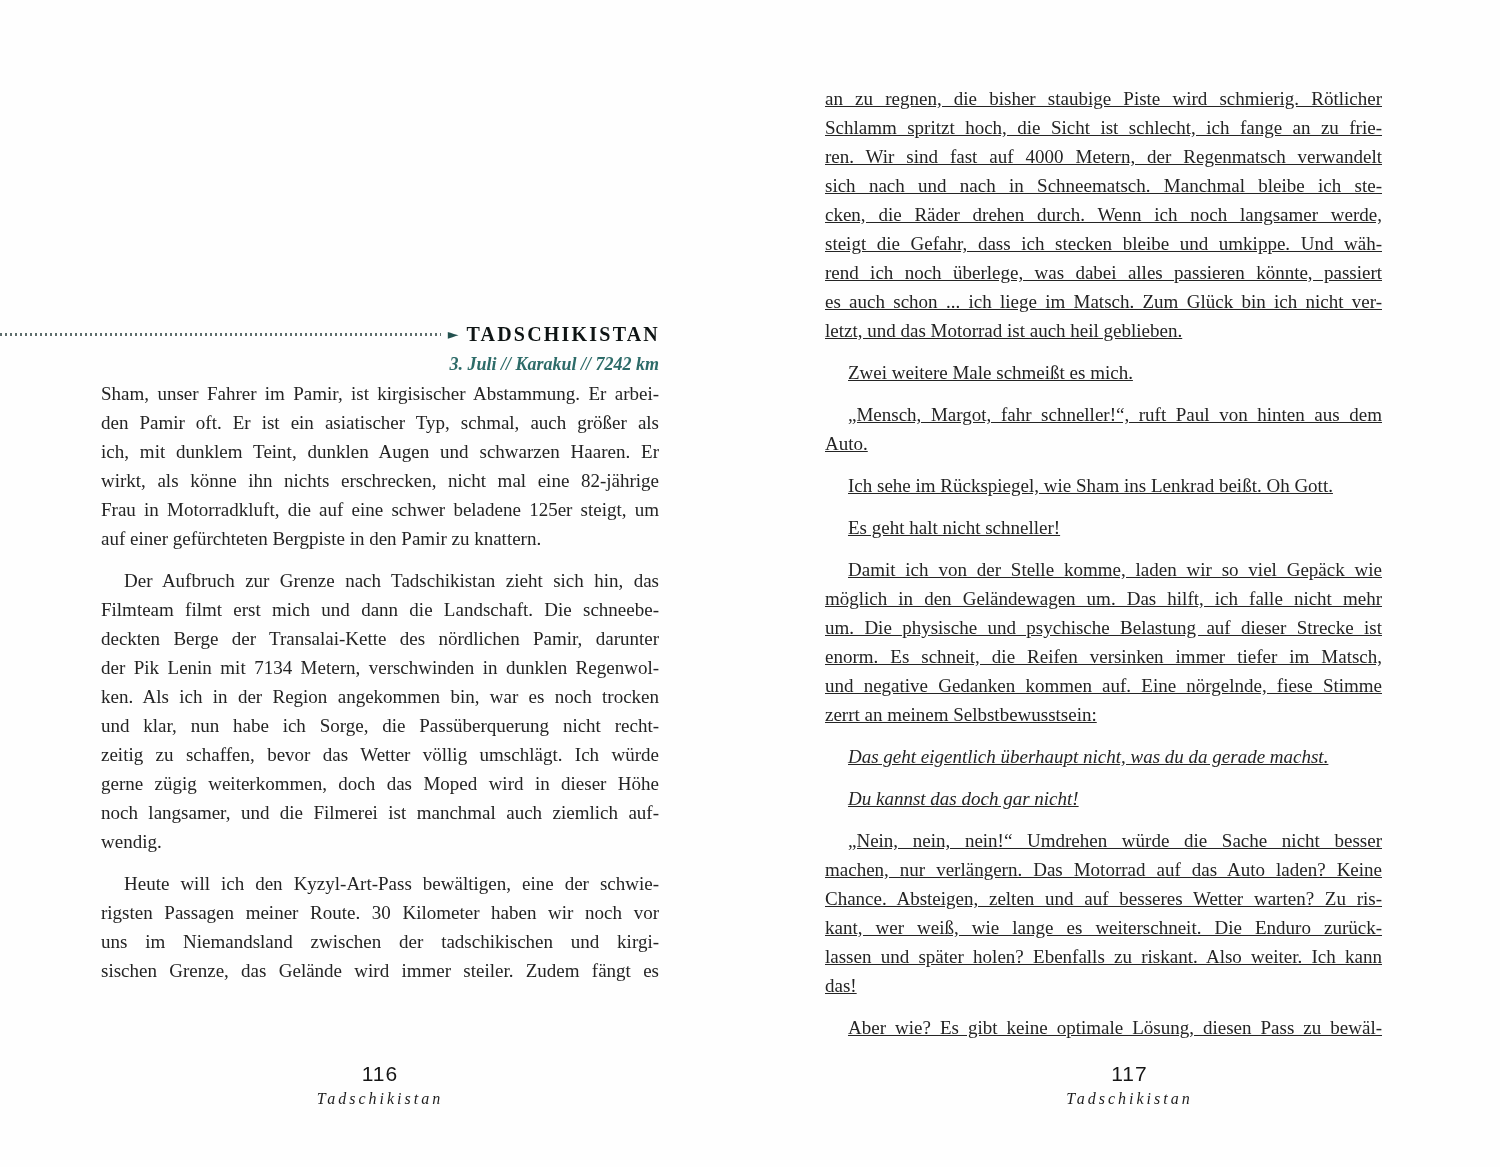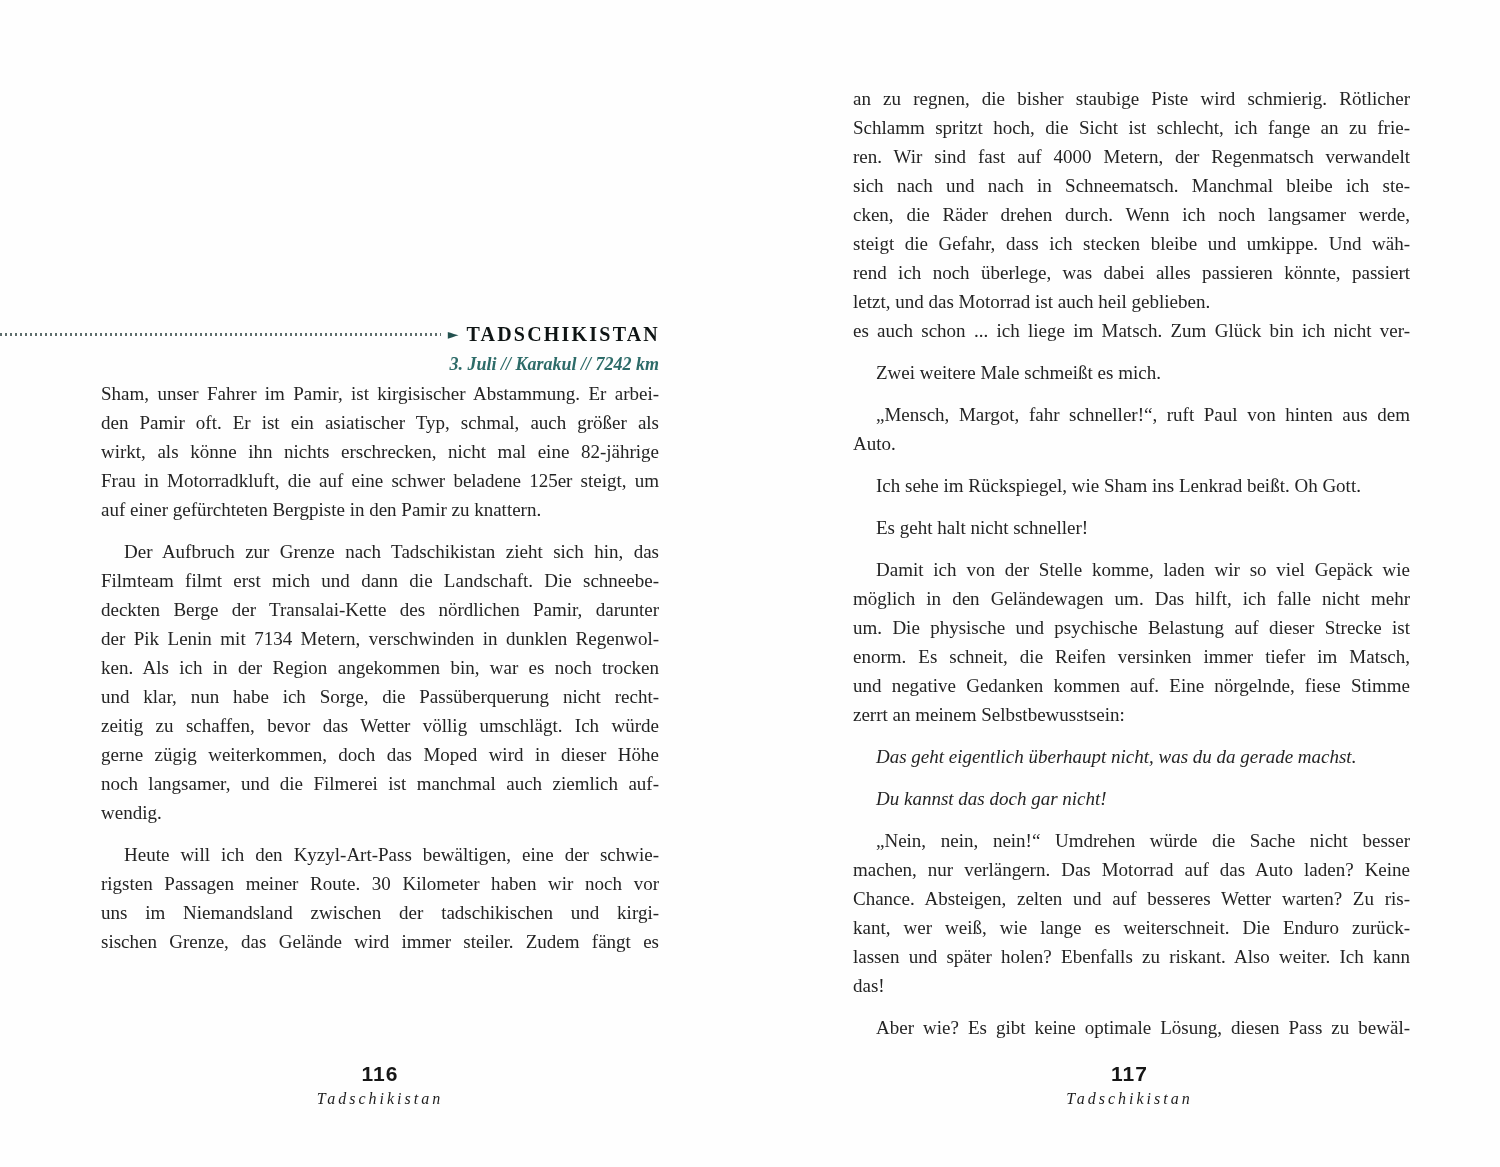--- a/index.html
+++ b/index.html
@@ -59,42 +59,42 @@
     font-weight: bold;
     font-style: italic;
     color: #2d6b68;
   }
   
   .body-col {
     position: absolute;
     font-size: 19px;
   }
   #left-body  { left: 101px; top: 379px; width: 558px; }
-  #right-body { left: 853px; top: 84px;  width: 557px; }
+  #right-body { left: 825px; top: 84px;  width: 557px; text-decoration: underline; }
   .para { margin: 0; }
   .para.italic .line { font-style: italic; }
   .line {
     height: 29px;
     line-height: 29px;
     text-align: justify;
     text-align-last: justify;
     overflow: hidden;
   }
   .line.lastline { text-align-last: left; }
   .line.indent { text-indent: 23px; margin-top: 13px; }
   
   .footer {
     position: absolute;
     text-align: center;
   }
   #left-footer  { left: 101px; top: 1061px; width: 558px; }
   #right-footer { left: 851px; top: 1061px; width: 557px; }
   .page-number {
     font-family: "Liberation Sans", sans-serif;
-    font-weight: bold;
+    font-weight: normal;
     font-size: 21px;
     line-height: 26px;
     letter-spacing: 1px;
     color: #161616;
   }
   .section-label {
     font-size: 16px;
     line-height: 24px;
     font-style: italic;
     letter-spacing: 3px;
@@ -111,20 +111,21 @@
       <span class="dotted-leader"></span>
       <span class="chapter-arrow">►</span>
       <h1 class="chapter-title">TADSCHIKISTAN</h1>
     </div>
     <div class="chapter-subtitle">3. Juli // Karakul // 7242 km</div>
 
     <div class="body-col" id="left-body">
         <div class="para">
           <div class="line">Sham, unser Fahrer im Pamir, ist kirgisischer Abstammung. Er arbei-</div>
           <div class="line">den Pamir oft. Er ist ein asiatischer Typ, schmal, auch größer als</div>
+          <div class="line">ich, mit dunklem Teint, dunklen Augen und schwarzen Haaren. Er</div>
           <div class="line">wirkt, als könne ihn nichts erschrecken, nicht mal eine 82-jährige</div>
           <div class="line">Frau in Motorradkluft, die auf eine schwer beladene 125er steigt, um</div>
           <div class="line lastline">auf einer gefürchteten Bergpiste in den Pamir zu knattern.</div>
         </div>
         <div class="para">
           <div class="line indent">Der Aufbruch zur Grenze nach Tadschikistan zieht sich hin, das</div>
           <div class="line">Filmteam filmt erst mich und dann die Landschaft. Die schneebe-</div>
           <div class="line">deckten Berge der Transalai-Kette des nördlichen Pamir, darunter</div>
           <div class="line">der Pik Lenin mit 7134 Metern, verschwinden in dunklen Regenwol-</div>
           <div class="line">ken. Als ich in der Region angekommen bin, war es noch trocken</div>
@@ -151,22 +152,22 @@
   <section>
     <div class="body-col" id="right-body">
         <div class="para">
           <div class="line">an zu regnen, die bisher staubige Piste wird schmierig. Rötlicher</div>
           <div class="line">Schlamm spritzt hoch, die Sicht ist schlecht, ich fange an zu frie-</div>
           <div class="line">ren. Wir sind fast auf 4000 Metern, der Regenmatsch verwandelt</div>
           <div class="line">sich nach und nach in Schneematsch. Manchmal bleibe ich ste-</div>
           <div class="line">cken, die Räder drehen durch. Wenn ich noch langsamer werde,</div>
           <div class="line">steigt die Gefahr, dass ich stecken bleibe und umkippe. Und wäh-</div>
           <div class="line">rend ich noch überlege, was dabei alles passieren könnte, passiert</div>
+          <div class="line">es auch schon ... ich liege im Matsch. Zum Glück bin ich nicht ver-</div>
           <div class="line lastline">letzt, und das Motorrad ist auch heil geblieben.</div>
-          <div class="line">es auch schon ... ich liege im Matsch. Zum Glück bin ich nicht ver-</div>
         </div>
         <div class="para">
           <div class="line indent lastline">Zwei weitere Male schmeißt es mich.</div>
         </div>
         <div class="para">
           <div class="line indent">„Mensch, Margot, fahr schneller!“, ruft Paul von hinten aus dem</div>
           <div class="line lastline">Auto.</div>
         </div>
         <div class="para">
           <div class="line indent lastline">Ich sehe im Rückspiegel, wie Sham ins Lenkrad beißt. Oh Gott.</div>

